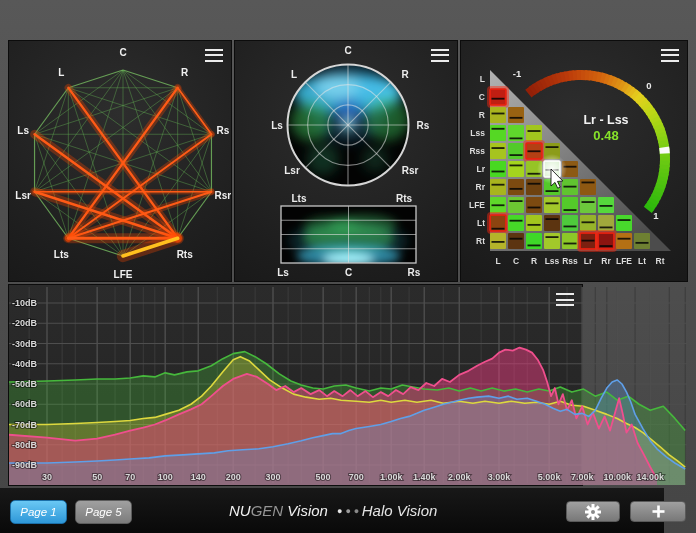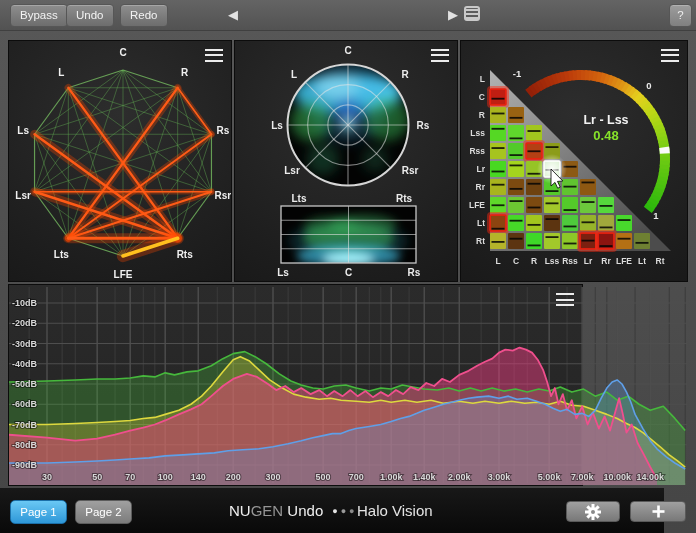--- a/index.html
+++ b/index.html
@@ -28,50 +28,41 @@
   .menu-btn{position:absolute;top:8px;right:8px;width:18px;height:13px;cursor:pointer;z-index:5;
             background:repeating-linear-gradient(180deg,#ececec 0 2px,transparent 2px 5.5px);}
   .panel svg{position:absolute;left:0;top:0;}
   text{font-family:"Liberation Sans",sans-serif;}
   .nl{font-size:10px;font-weight:bold;fill:#f0f0f0;}
   .sl{font-size:10px;font-weight:bold;fill:#ececec;}
   .mxl{font-size:8.5px;font-weight:bold;fill:#dcdcdc;}
   .gl{font-size:9.5px;font-weight:bold;fill:#eaeaea;}
   .spl{font-size:9px;font-weight:bold;fill:#d8d8d8;paint-order:stroke;stroke:rgba(0,0,0,.45);stroke-width:2px;}
   
-  .footer{position:absolute;left:0;top:488px;width:664px;height:45px;background:linear-gradient(#181818,#090909);}
+  .footer{position:absolute;left:0;top:488px;width:664px;height:45px;background:linear-gradient(#181818,#090909);font-style:italic;}
   .page-btn{position:absolute;top:12px;width:55px;height:22px;line-height:22px;text-align:center;border-radius:5px;
             color:#fff;font-size:11.5px;cursor:pointer;}
   #page1{left:10px;background:linear-gradient(#6ac8f4,#2e97d8);border:1px solid #1b6fa8;}
   #page2{left:75px;background:linear-gradient(#a0a0a0,#7c7c7c);border:1px solid #5c5c5c;}
   .brand{position:absolute;left:229px;top:14px;font-size:15px;color:#f0f0f0;white-space:nowrap;}
   .brand .gen{color:#959595;}
   .brand .dot{font-size:9px;vertical-align:2px;margin:0 1.5px;}
   .brand .d1{color:#e4e4e4}.brand .d2{color:#9a9a9a}.brand .d3{color:#8a8a8a}
   .brand .prod{margin-left:1px;color:#e4e4e4;}
   .foot-btn{position:absolute;top:13px;height:21px;border-radius:4px;cursor:pointer;
             background:linear-gradient(#a0a0a0,#787878);border:1px solid #5a5a5a;
             display:flex;align-items:center;justify-content:center;box-sizing:border-box;}
   #gear-btn{left:566px;width:54px;}
   #plus-btn{left:630px;width:56px;}
 </style>
 </head>
 <body>
 
 <div class="app">
 
-  <div class="topbar">
-    <div class="tb-btn" id="btn-bypass">Bypass</div>
-    <div class="tb-btn" id="btn-undo">Undo</div>
-    <div class="tb-btn" id="btn-redo">Redo</div>
-    <div class="transport" id="tr-prev">◀</div>
-    <div class="transport" id="tr-next">▶</div>
-    <div id="tr-list"></div>
-    <div class="tb-btn" id="btn-help">?</div>
-  </div>
 
   <div class="panel" id="panel-web">
     <svg id="web-svg" width="222" height="240" viewBox="0 0 222 240">
         <line x1="114" y1="29" x2="168.6640284632" y2="46.76141952312989" stroke="rgba(118,188,96,0.8)" stroke-width="1.2"></line>
         <line x1="114" y1="29" x2="202.44825601544926" y2="93.26141952312989" stroke="rgba(96,168,80,0.45)" stroke-width="1"></line>
         <line x1="114" y1="29" x2="202.44825601544926" y2="150.7385804768701" stroke="rgba(96,168,80,0.45)" stroke-width="1"></line>
         <line x1="114" y1="29" x2="168.6640284632" y2="197.2385804768701" stroke="rgba(96,168,80,0.45)" stroke-width="1"></line>
         <line x1="114" y1="29" x2="114" y2="215" stroke="rgba(96,168,80,0.45)" stroke-width="1"></line>
         <line x1="114" y1="29" x2="59.33597153680001" y2="197.2385804768701" stroke="rgba(96,168,80,0.45)" stroke-width="1"></line>
         <line x1="114" y1="29" x2="25.551743984550725" y2="150.7385804768701" stroke="rgba(96,168,80,0.45)" stroke-width="1"></line>
@@ -522,22 +513,22 @@
         <text x="540.1378174132965" y="195" text-anchor="middle" class="spl">5.00k</text>
         <text x="573.1627534765784" y="195" text-anchor="middle" class="spl">7.00k</text>
         <text x="608.1705964333562" y="195" text-anchor="middle" class="spl">10.00k</text>
         <text x="641.1955324966381" y="195" text-anchor="middle" class="spl">14.00k</text>
       </svg>
     <div class="menu-btn"></div>
   </div>
 
   <div class="footer">
     <div class="page-btn" id="page1">Page 1</div>
-    <div class="page-btn" id="page2">Page 2</div>
-    <div class="brand"><span><span>NU</span><span class="gen">GEN</span></span> <span>Undo</span><span class="dot d1" style="margin-left:9px">●</span><span class="dot d2">●</span><span class="dot d3">●</span><span class="prod">Halo Vision</span></div>
+    <div class="page-btn" id="page2">Page 5</div>
+    <div class="brand"><span><span>NU</span><span class="gen">GEN</span></span> <span>Vision</span><span class="dot d1" style="margin-left:9px">●</span><span class="dot d2">●</span><span class="dot d3">●</span><span class="prod">Halo Vision</span></div>
     <div class="foot-btn" id="gear-btn">
       <svg id="gear-svg" width="16" height="16" viewBox="0 0 16 16">
           <rect x="-1.5" y="-8" width="3" height="4.2" fill="#fff" transform="translate(8,8) rotate(0)"></rect>
           <rect x="-1.5" y="-8" width="3" height="4.2" fill="#fff" transform="translate(8,8) rotate(45)"></rect>
           <rect x="-1.5" y="-8" width="3" height="4.2" fill="#fff" transform="translate(8,8) rotate(90)"></rect>
           <rect x="-1.5" y="-8" width="3" height="4.2" fill="#fff" transform="translate(8,8) rotate(135)"></rect>
           <rect x="-1.5" y="-8" width="3" height="4.2" fill="#fff" transform="translate(8,8) rotate(180)"></rect>
           <rect x="-1.5" y="-8" width="3" height="4.2" fill="#fff" transform="translate(8,8) rotate(225)"></rect>
           <rect x="-1.5" y="-8" width="3" height="4.2" fill="#fff" transform="translate(8,8) rotate(270)"></rect>
           <rect x="-1.5" y="-8" width="3" height="4.2" fill="#fff" transform="translate(8,8) rotate(315)"></rect>

